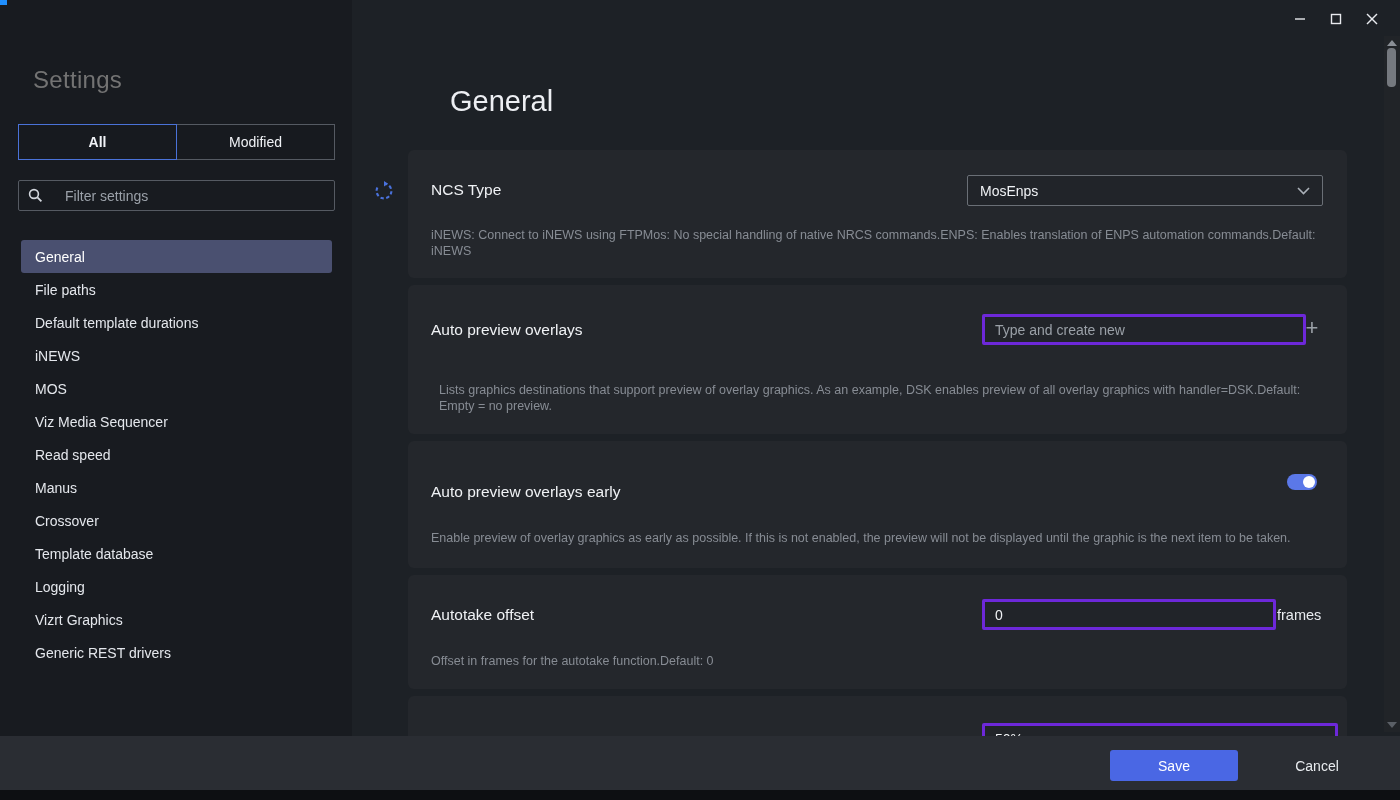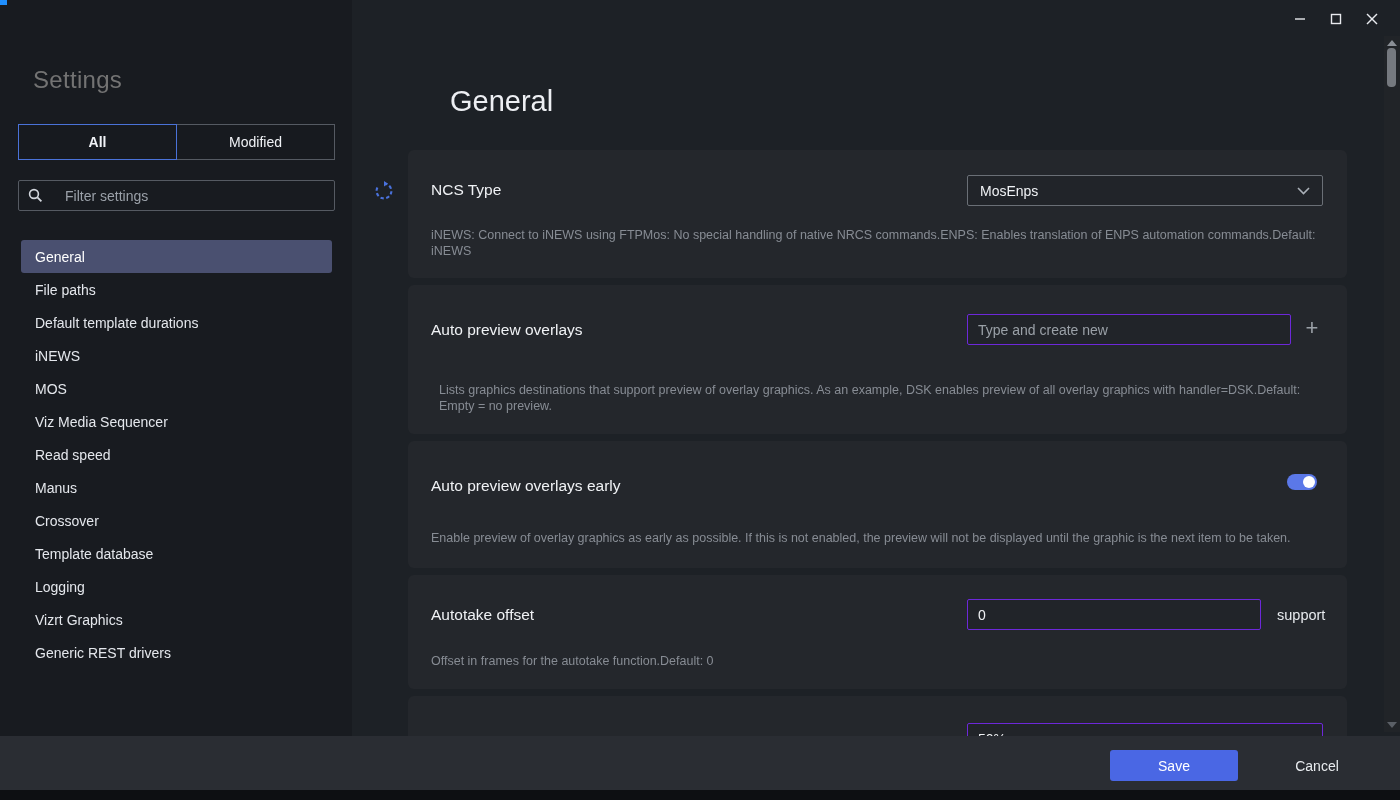--- a/index.html
+++ b/index.html
@@ -28,21 +28,21 @@
   .filter-box input::placeholder { color:#9ba1a9; }
   .nav { position:absolute; left:21px; top:240px; width:311px; }
   .nav-item { height:33px; display:flex; align-items:center; padding-left:14px; font-size:14px; color:#e4e7ec; border-radius:3px; cursor:pointer; }
   .nav-item.selected { background:#4a5070; color:#ffffff; }
 
   
   .main-title { position:absolute; left:450px; top:85px; font-size:29px; font-weight:400; color:#edeff3; z-index:1; }
   .card { position:absolute; left:408px; width:939px; background:#24272c; border-radius:6px; z-index:1; }
   .card-label { position:absolute; left:23px; font-size:15.5px; color:#f0f2f5; }
   .card-desc { position:absolute; left:23px; width:898px; font-size:12.5px; line-height:16px; color:#878c94; }
-  .txt-input { position:absolute; height:31px; background:#212429; border:1px solid #6d28d9; border-radius:2px; color:#f0f2f5; font-size:14px; font-family:inherit; padding:0 10px; outline:none; }
+  .txt-input { position:absolute; height:31px; background:#212429; border:3px solid #6d28d9; border-radius:2px; color:#f0f2f5; font-size:14px; font-family:inherit; padding:0 10px; outline:none;margin-left:15px; }
   .txt-input::placeholder { color:#9aa0a7; }
   .dropdown { position:absolute; left:559px; top:25px; width:356px; height:31px; background:#212429; border:1px solid #6a6f76; border-radius:2px; display:flex; align-items:center; justify-content:space-between; padding:0 12px; font-size:14px; color:#f0f2f5; cursor:pointer;gap:47px; }
   .reset-icon { position:absolute; left:-34px; top:31px; width:20px; height:20px; cursor:pointer; }
   .plus-btn { position:absolute; left:891px; top:27px; width:26px; height:31px; display:flex; align-items:center; justify-content:center; font-size:22px; font-weight:300; color:#9aa0a7; cursor:pointer; }
   .toggle { position:absolute; left:879px; top:33px; width:30px; height:16px; border-radius:8px; background:#5b78e8; cursor:pointer; }
   .toggle .knob { position:absolute; right:2px; top:2px; width:12px; height:12px; border-radius:50%; background:#ffffff; }
   .unit-label { position:absolute; left:869px; top:24px; height:31px; display:flex; align-items:center; font-size:14.5px; color:#e8ebef; }
 
   
   .scrollbar { position:absolute; left:1384px; top:36px; width:16px; height:696px; background:#212428; z-index:6; }
@@ -132,31 +132,31 @@
 </div>
 
 <div class="card" style="top:285px; height:149px;">
   <div class="card-label" style="top:36px;">Auto preview overlays</div>
   <input class="txt-input" style="left: 559px; top: 29px; width: 324px;" type="text" placeholder="Type and create new">
   <div class="plus-btn">+</div>
   <div class="card-desc" style="top:97px;margin-left:8px;">Lists graphics destinations that support preview of overlay graphics. As an example, DSK enables preview of all overlay graphics with handler=DSK.Default: Empty = no preview.</div>
 </div>
 
 <div class="card" style="top:441px; height:127px;">
-  <div class="card-label" style="top:36px;">Auto preview overlays early</div>
+  <div class="card-label" style="top:42px;">Auto preview overlays early</div>
   <div class="toggle">
     <div class="knob"></div>
   </div>
   <div class="card-desc" style="top:89px;">Enable preview of overlay graphics as early as possible. If this is not enabled, the preview will not be displayed until the graphic is the next item to be taken.</div>
 </div>
 
 <div class="card" style="top:575px; height:114px;">
   <div class="card-label" style="top:31px;">Autotake offset</div>
   <input class="txt-input" style="left: 559px; top: 24px; width: 294px;" type="text" value="0">
-  <div class="unit-label">support</div>
+  <div class="unit-label">frames</div>
   <div class="card-desc" style="top:78px;">Offset in frames for the autotake function.Default: 0</div>
 </div>
 
 <div class="card" style="top:696px; height:104px;">
   <input class="txt-input" style="left: 559px; top: 27px; width: 356px;" type="text" value="50%">
 </div>
 
 <div class="scrollbar">
   <div class="sb-arrow sb-up"></div>
   <div class="sb-thumb"></div>

